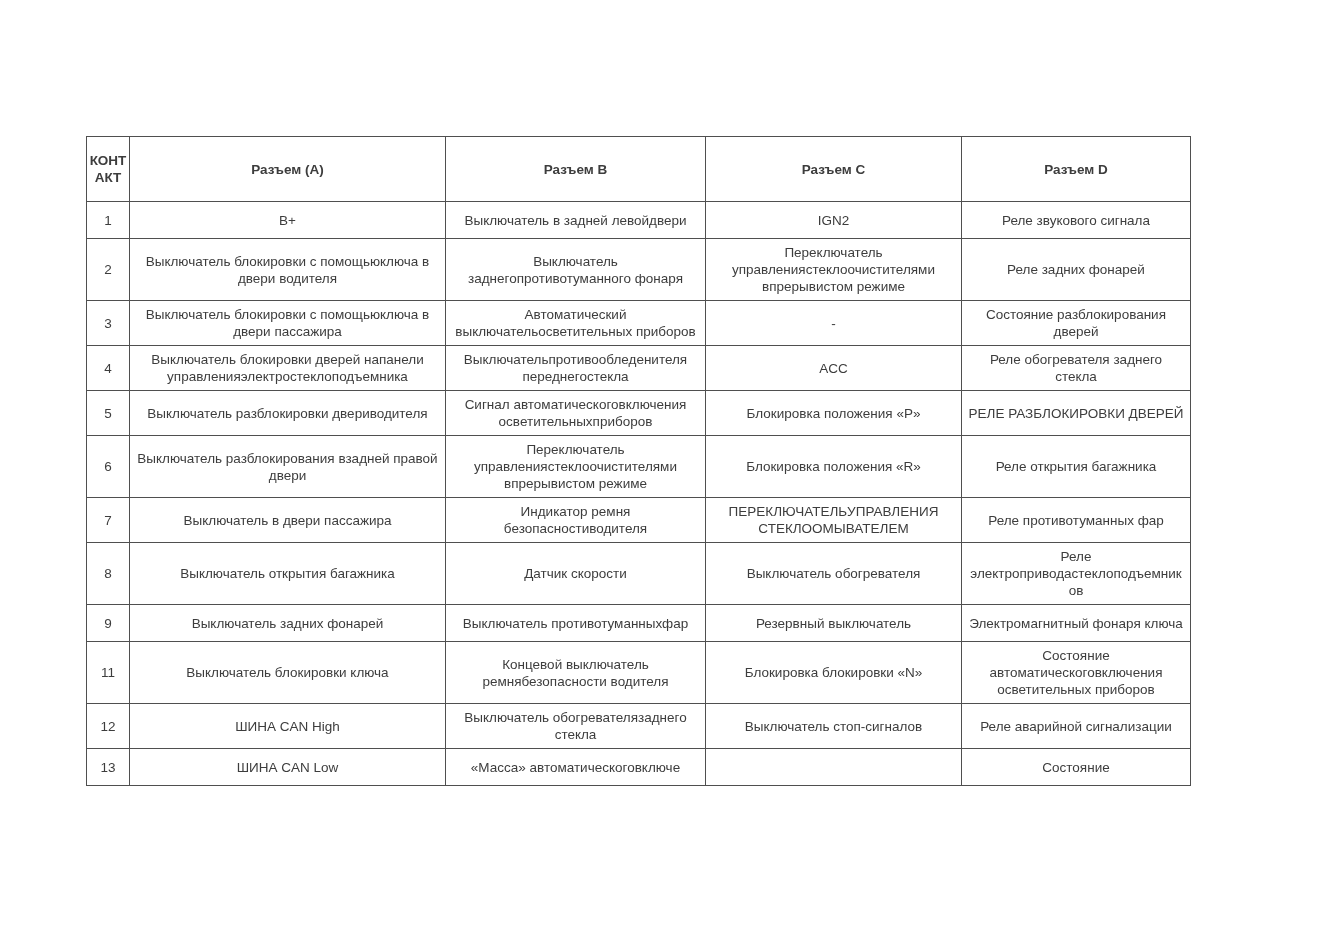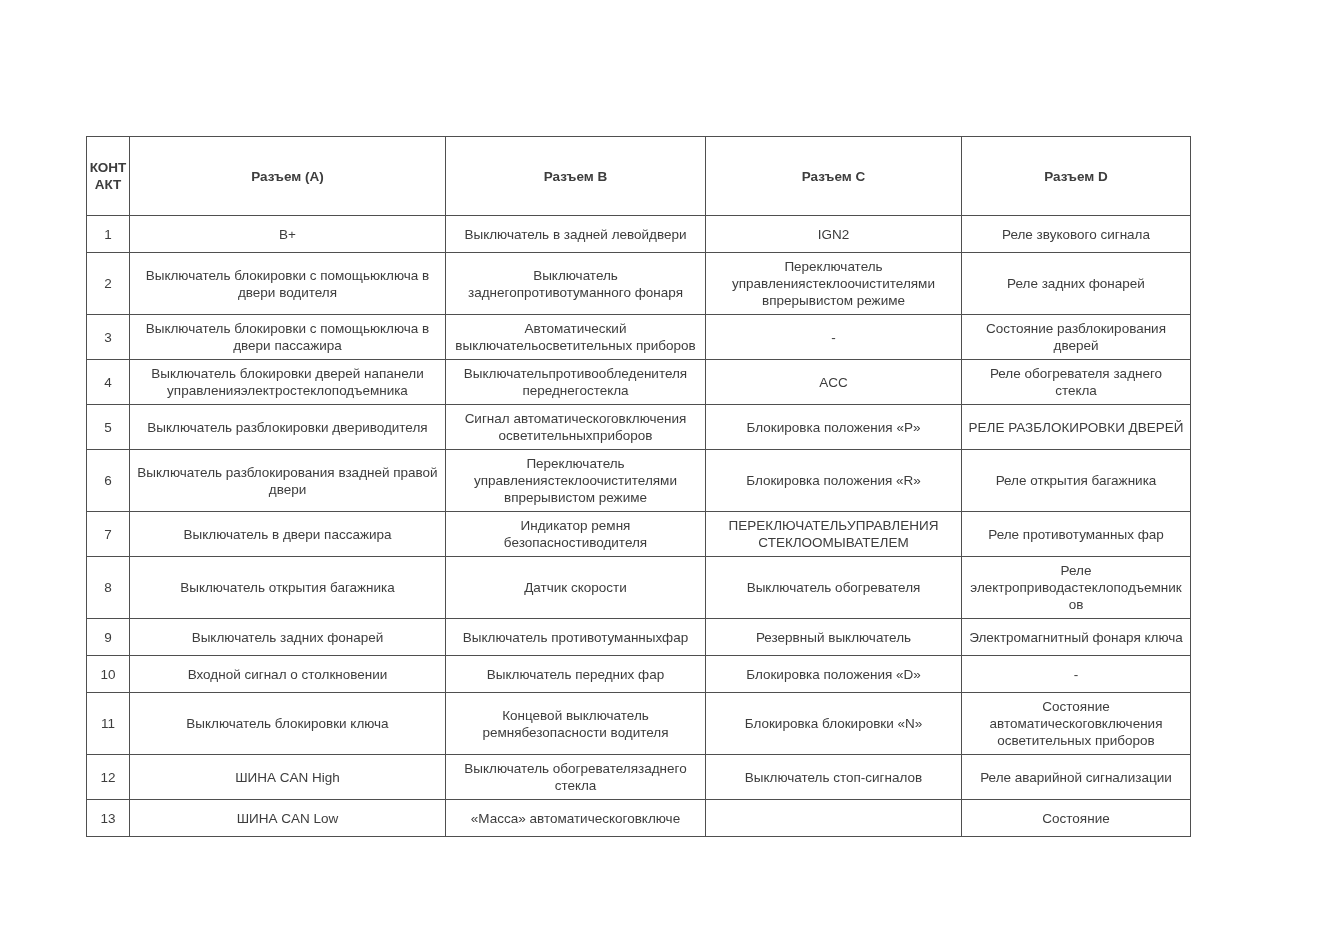--- a/index.html
+++ b/index.html
@@ -33,21 +33,21 @@
     padding: 5px 6px;
     overflow-wrap: anywhere;
     word-break: break-word;
   }
   .pinout th {
     font-weight: bold;
     height: 54px;
     background: #ffffff;
   }
   .pinout th.pin-h {
-    padding: 12px 2px;
+    padding: 5px 2px;
   }
   .pinout td {
     height: 26px;
     background: #ffffff;
   }
 </style>
 </head>
 <body>
 
 <div class="page">
@@ -134,27 +134,20 @@
   </tr>
 
   <tr>
     <td>9</td>
     <td>Выключатель задних фонарей</td>
     <td>Выключатель противотуманныхфар</td>
     <td>Резервный выключатель</td>
     <td>Электромагнитный фонаря ключа</td>
   </tr>
 
-  <tr>
-    <td>10</td>
-    <td>Входной сигнал о столкновении</td>
-    <td>Выключатель передних фар</td>
-    <td>Блокировка положения «D»</td>
-    <td>-</td>
-  </tr>
 
   <tr>
     <td>11</td>
     <td>Выключатель блокировки ключа</td>
     <td>Концевой выключатель ремнябезопасности водителя</td>
     <td>Блокировка блокировки «N»</td>
     <td>Состояние автоматическоговключения осветительных приборов</td>
   </tr>
 
   <tr>

